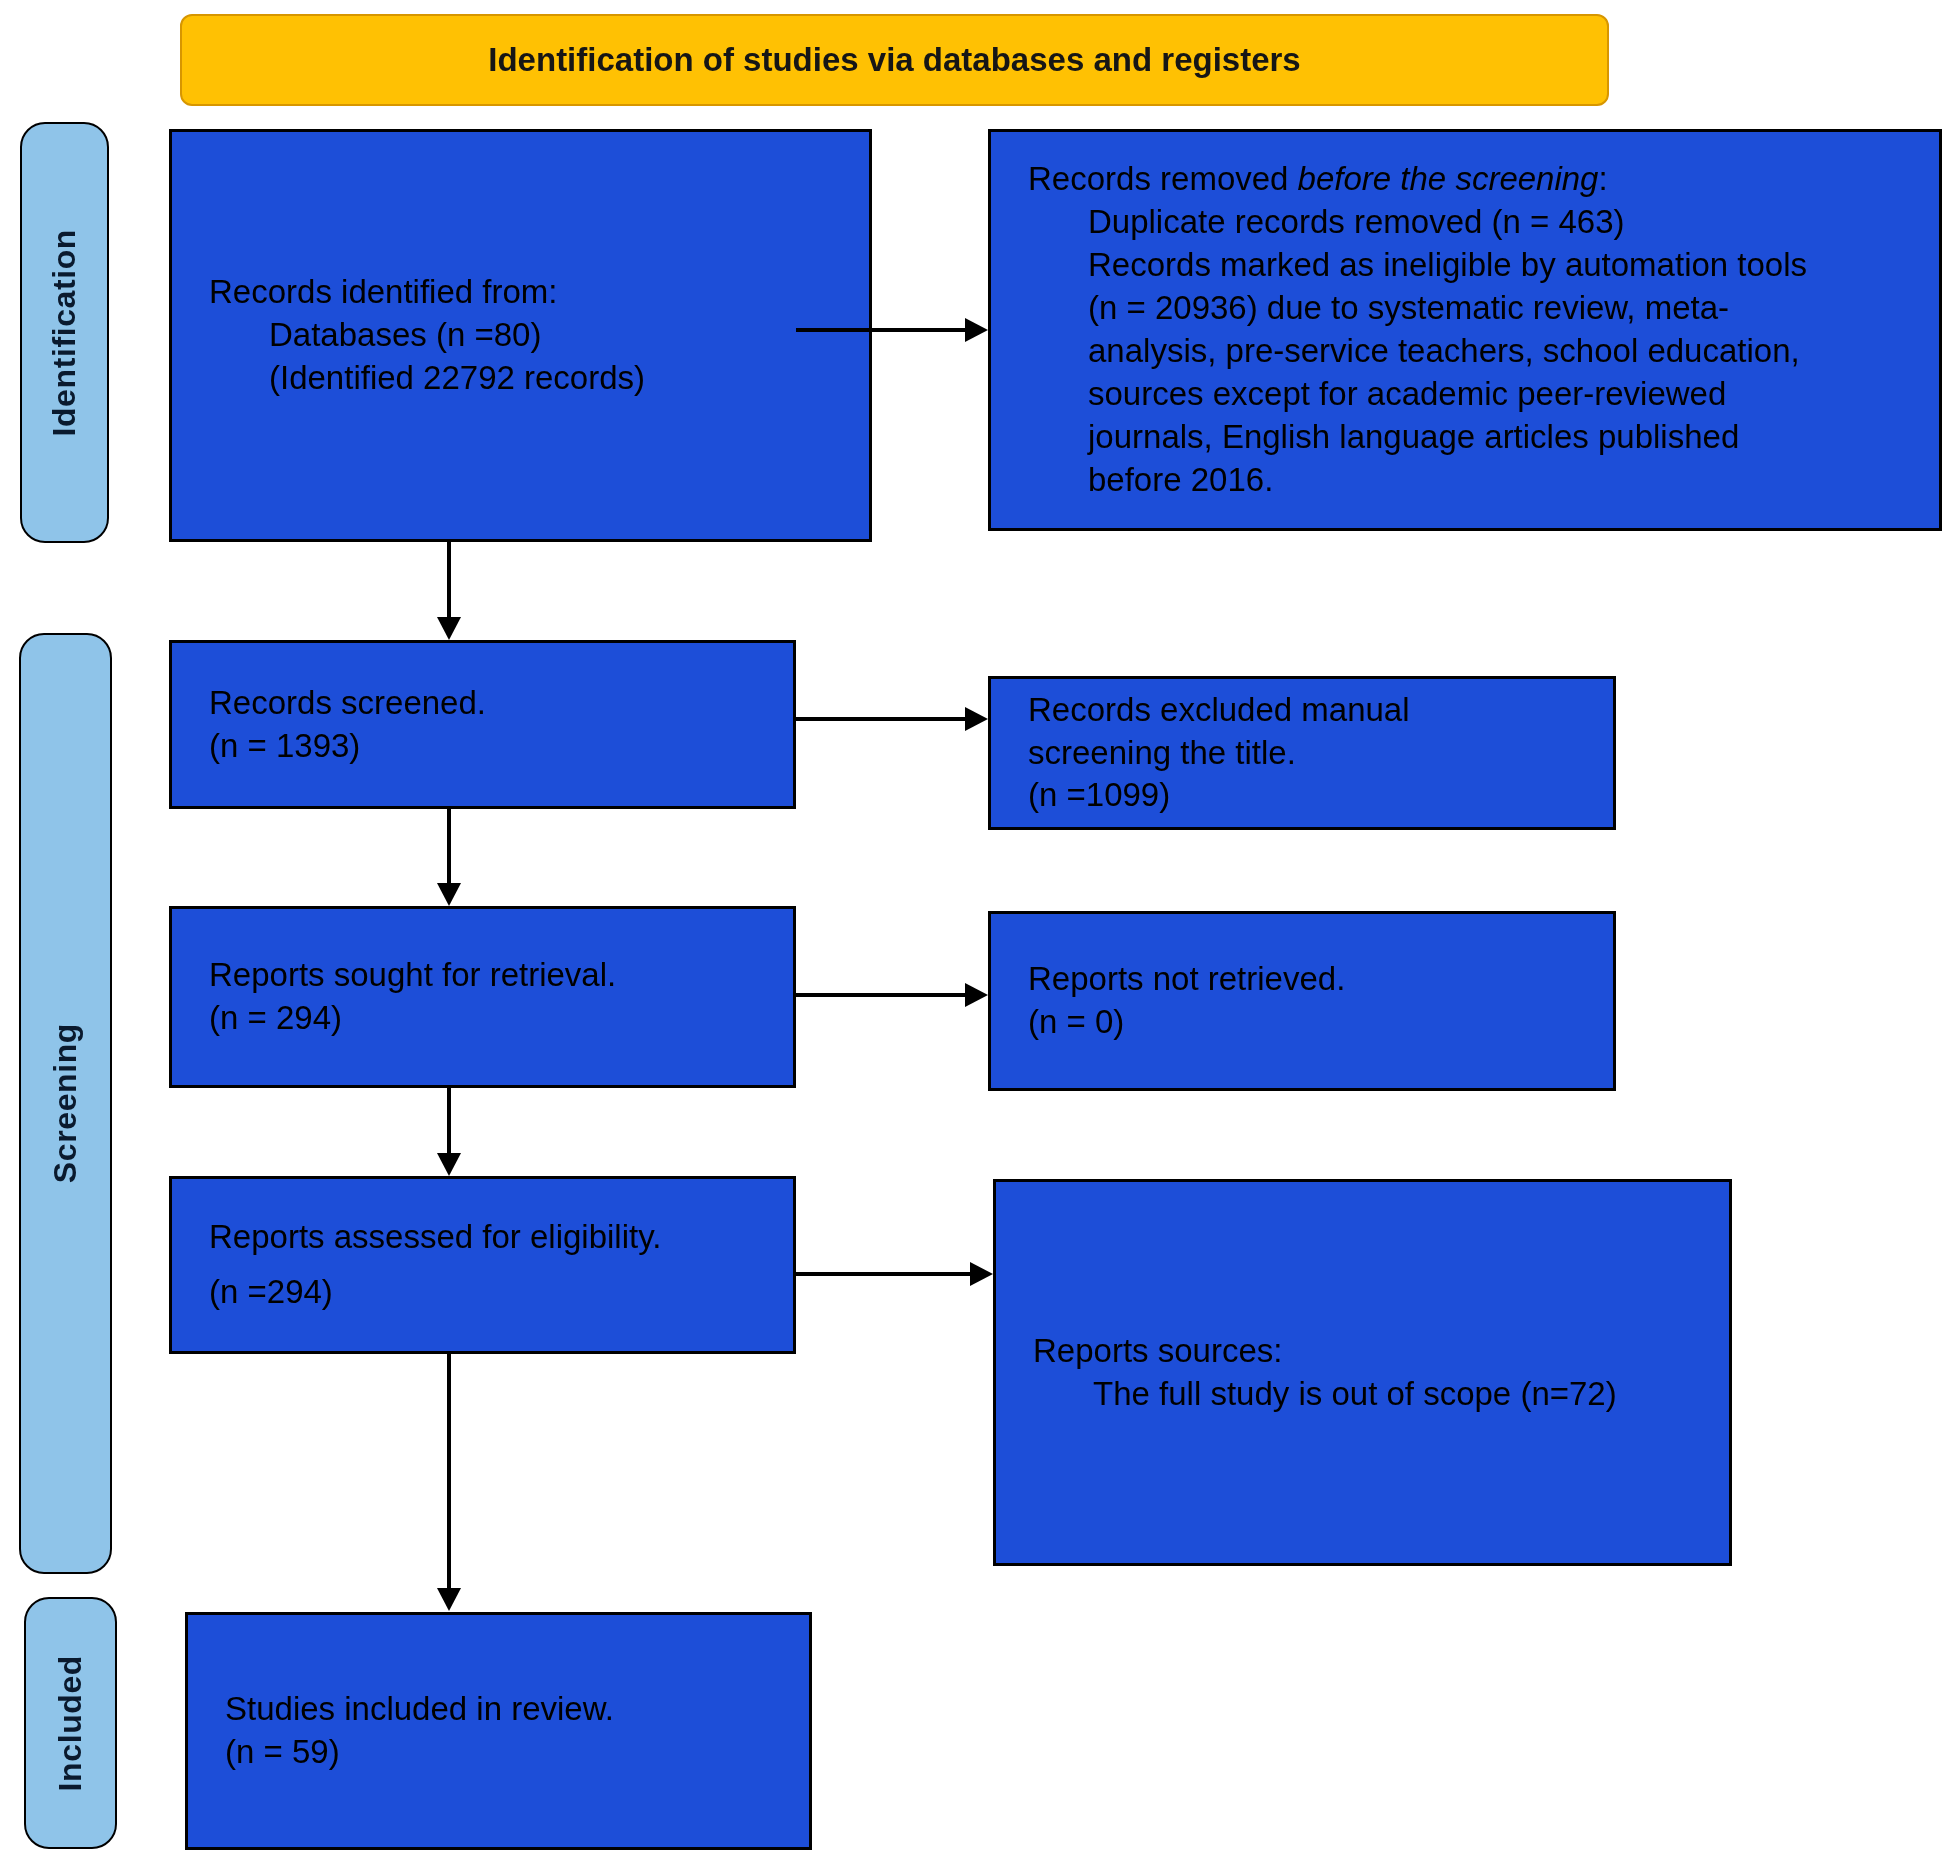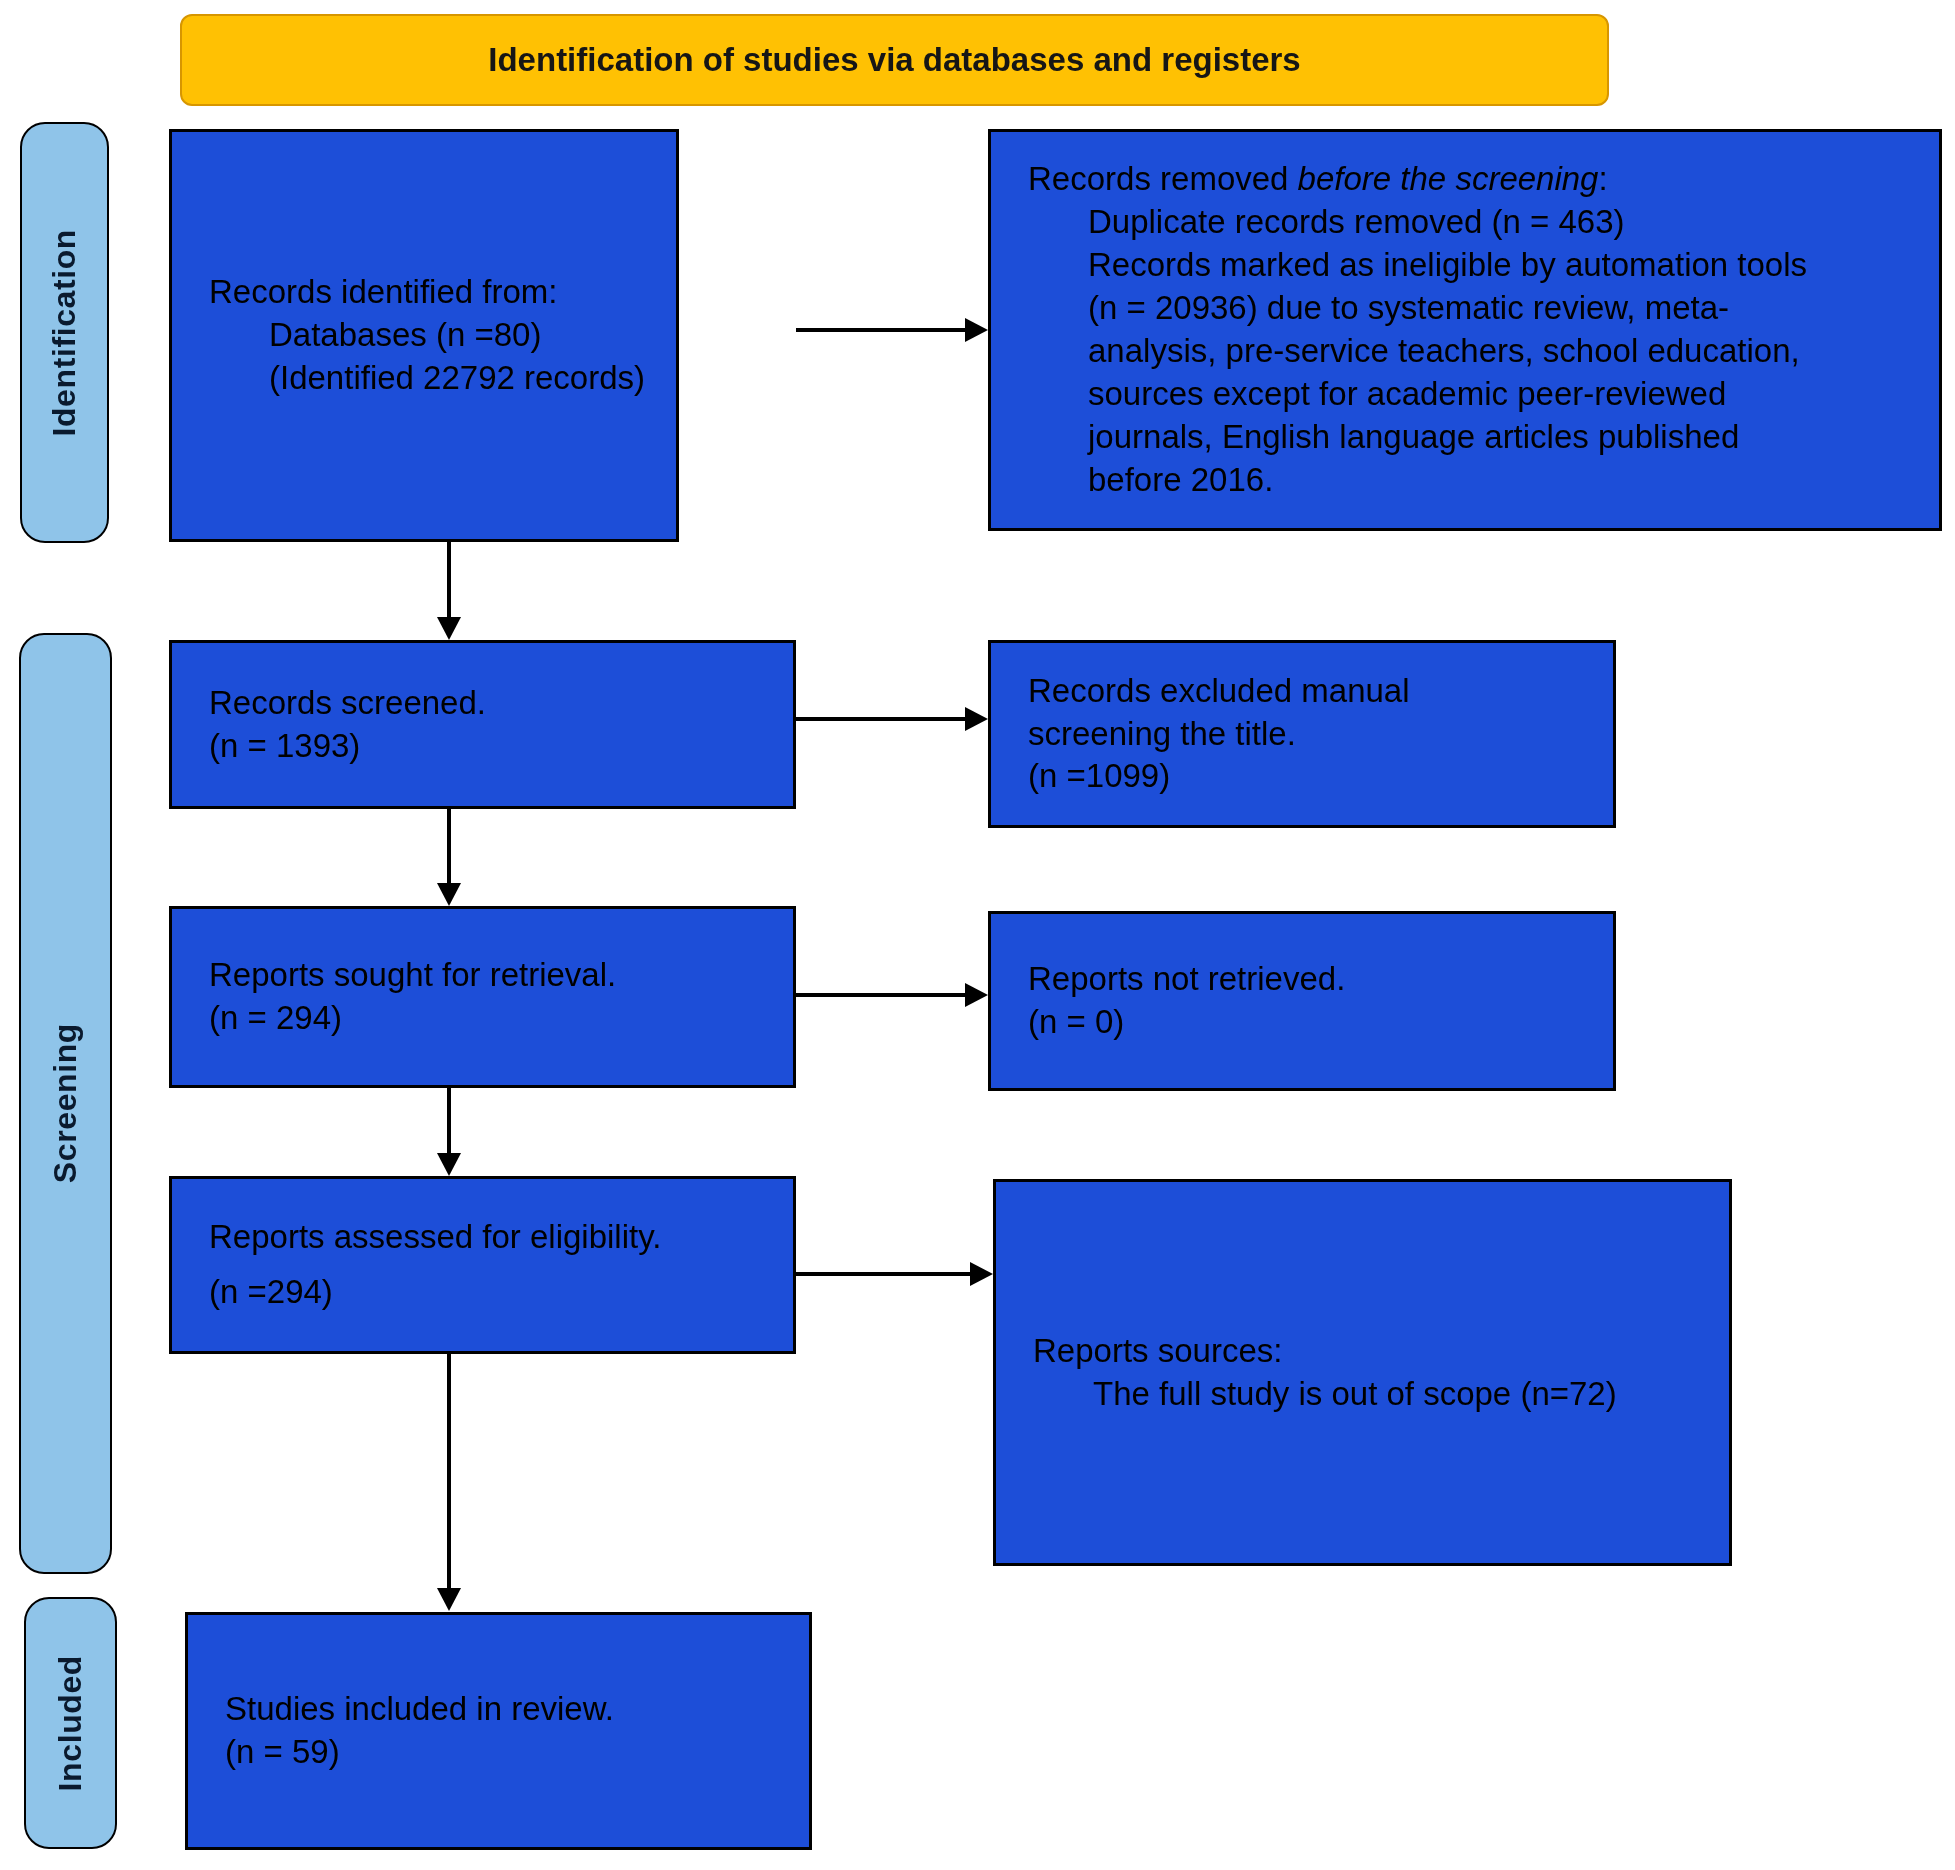--- a/index.html
+++ b/index.html
@@ -51,21 +51,21 @@
   <div class="stage" style="left:20px;top:122px;width:89px;height:421px;">
     <span class="stage-label">Identification</span>
   </div>
   <div class="stage" style="left:19px;top:633px;width:93px;height:941px;">
     <span class="stage-label">Screening</span>
   </div>
   <div class="stage" style="left:24px;top:1597px;width:93px;height:252px;">
     <span class="stage-label">Included</span>
   </div>
 
-  <div class="box" style="left:169px;top:129px;width:510px;height:413px;">
+  <div class="box" style="left:169px;top:129px;width:703px;height:413px;">
     <div class="line">Records identified from:</div>
     <div class="line ind">Databases (n =80)</div>
     <div class="line ind">(Identified 22792 records)</div>
   </div>
 
   <div class="box" style="left:988px;top:129px;width:954px;height:402px;">
     <div class="line"><span>Records removed </span><span class="it">before the screening</span><span>:</span></div>
     <div class="line ind">Duplicate records removed (n = 463)</div>
     <div class="line ind">Records marked as ineligible by automation tools</div>
     <div class="line ind">(n = 20936) due to systematic review, meta-</div>
@@ -73,21 +73,21 @@
     <div class="line ind">sources except for academic peer-reviewed</div>
     <div class="line ind">journals, English language articles published</div>
     <div class="line ind">before 2016.</div>
   </div>
 
   <div class="box" style="left:169px;top:640px;width:627px;height:169px;">
     <div class="line">Records screened.</div>
     <div class="line">(n = 1393)</div>
   </div>
 
-  <div class="box" style="left:988px;top:640px;width:628px;height:188px;">
+  <div class="box" style="left:988px;top:676px;width:628px;height:154px;">
     <div class="line">Records excluded manual</div>
     <div class="line">screening the title.</div>
     <div class="line">(n =1099)</div>
   </div>
 
   <div class="box" style="left:169px;top:906px;width:627px;height:182px;">
     <div class="line">Reports sought for retrieval.</div>
     <div class="line">(n = 294)</div>
   </div>
 

